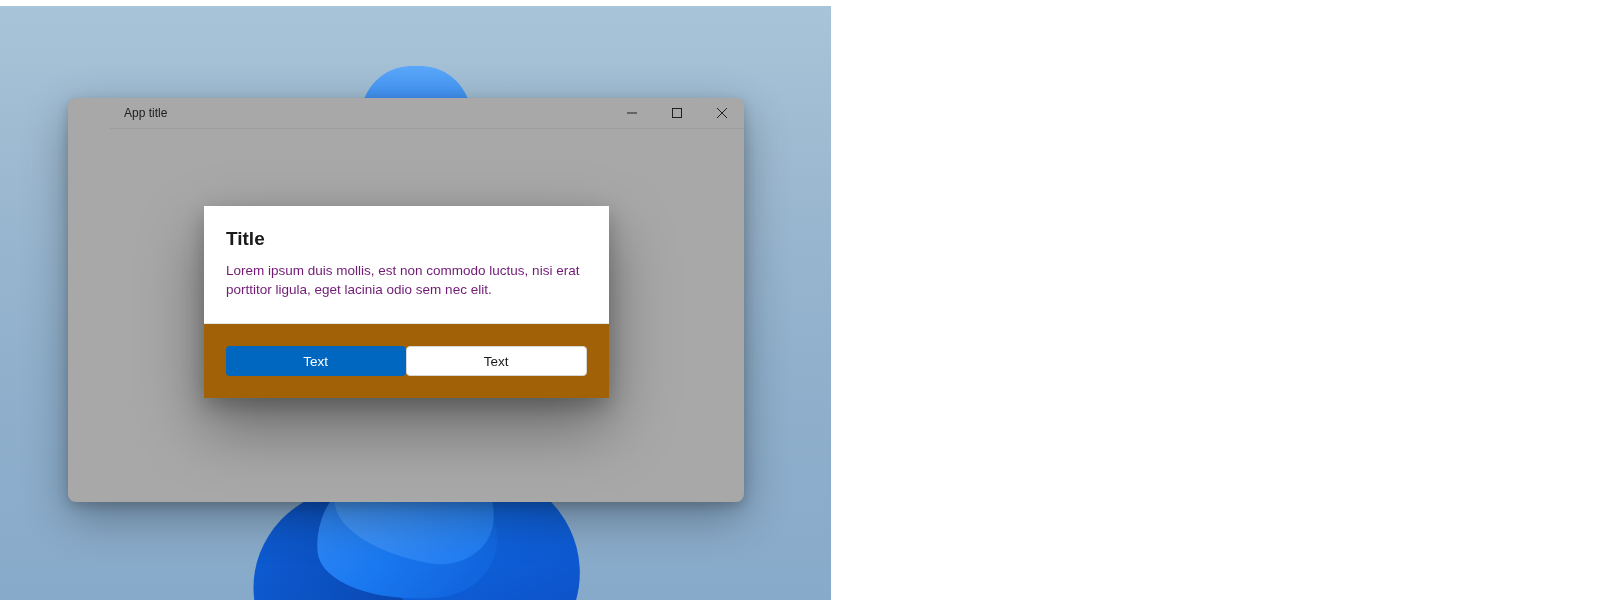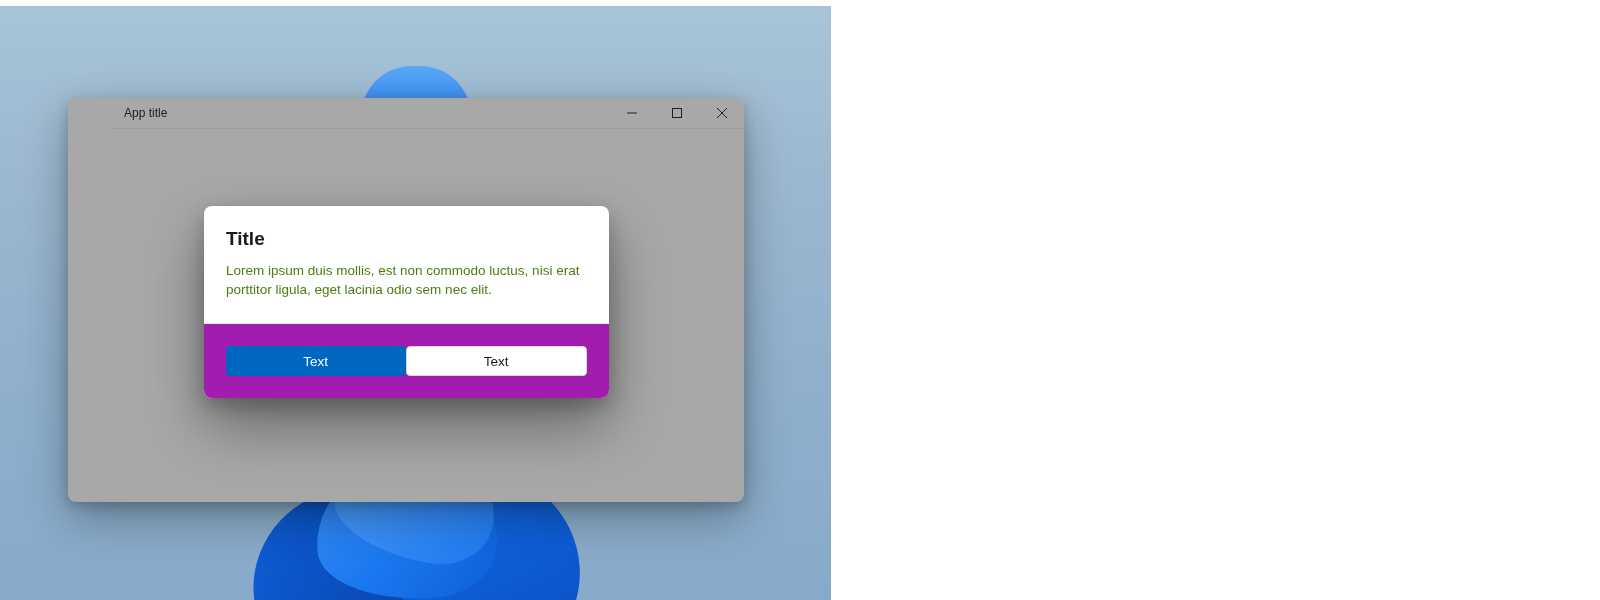--- a/index.html
+++ b/index.html
@@ -98,44 +98,44 @@
     }
 
     .win-ctrl svg { display: block; }
 
     .dialog {
       position: absolute;
       left: 136px;
       top: 108px;
       width: 405px;
       background: #ffffff;
-      border-radius: 8px;
+      border-radius: 0;
       box-shadow: 0 28px 60px rgba(0,0,0,0.38), 0 8px 20px rgba(0,0,0,0.22);
       overflow: hidden;
     }
 
     .dialog-body {
       padding: 22px 22px 24px 22px;
     }
 
     .dialog-title {
       font-size: 19px;
       font-weight: 600;
       color: #1a1a1a;
       margin-bottom: 12px;
     }
 
     .dialog-text {
       font-size: 13.5px;
       line-height: 1.38;
-      color: #4d7c0f;
+      color: #701a75;
     }
 
     .dialog-footer {
-      background: #a21caf;
+      background: #a16207;
       border-top: 1px solid #e6e6e6;
       padding: 22px;
       display: flex;
     }
 
     .btn {
       flex: 1;
       height: 30px;
       border-radius: 4px;
       font-size: 13.5px;

